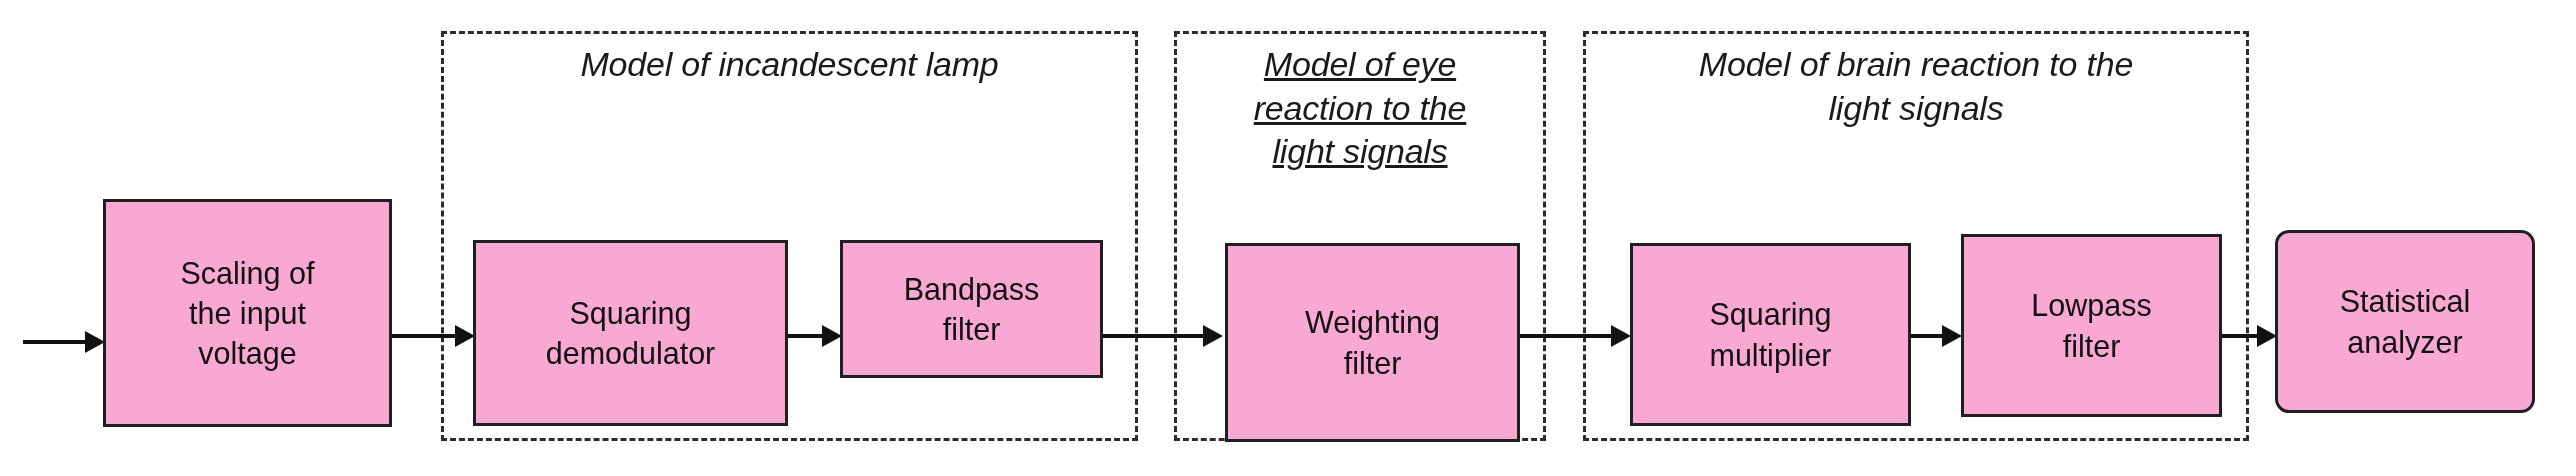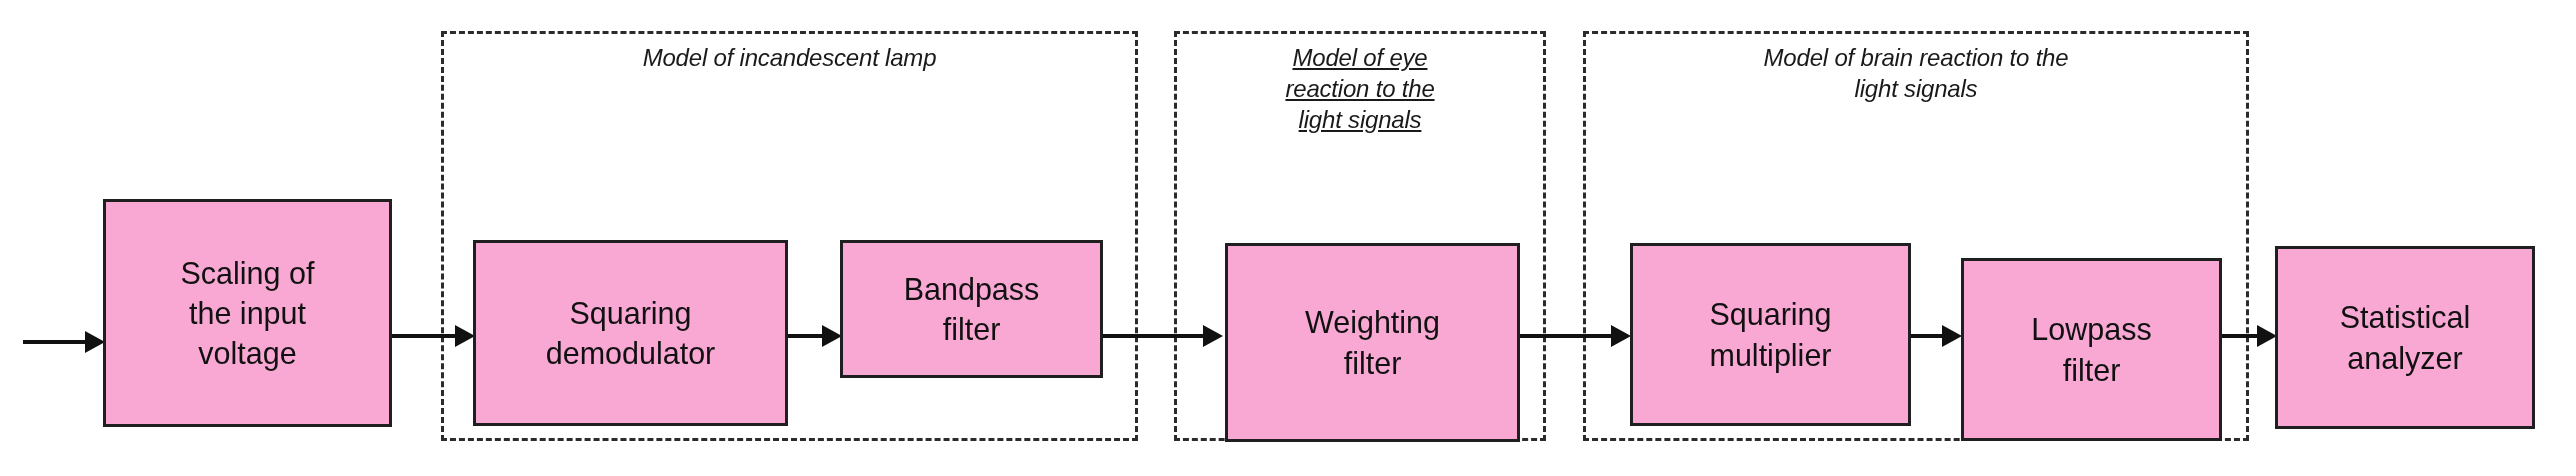--- a/index.html
+++ b/index.html
@@ -23,21 +23,21 @@
     border: 3.1px dashed #2b2b2b;
     box-sizing: border-box;
     background: transparent;
   }
   .group-title {
     position: absolute;
     left: 0;
     right: 0;
     text-align: center;
     font-style: italic;
-    font-size: 24px;
+    font-size: 34px;
     line-height: 1.28;
     color: #1a1a1a;
     font-family: "Liberation Sans", sans-serif;
     white-space: pre-line;
     letter-spacing: -0.2px;
   }
   
   .block {
     position: absolute;
     border: 3.1px solid #1f1f1f;
@@ -145,23 +145,23 @@
 filter</span>
       </div>
       <div class="block" style="left: 1225px; top: 243px; width: 295px; height: 199px; border-color: rgb(31, 31, 31);">
         <span class="block-label">Weighting
 filter</span>
       </div>
       <div class="block" style="left: 1630px; top: 243px; width: 281px; height: 183px; border-color: rgb(31, 31, 31);">
         <span class="block-label">Squaring
 multiplier</span>
       </div>
-      <div class="block" style="left: 1961px; top: 258px; width: 261px; height: 183px; border-color: rgb(31, 31, 31);">
+      <div class="block" style="left: 1961px; top: 234px; width: 261px; height: 183px; border-color: rgb(31, 31, 31);">
         <span class="block-label">Lowpass
 filter</span>
       </div>
-      <div class="block" style="left: 2275px; top: 246px; width: 260px; height: 183px; border-color: rgb(31, 31, 31);">
+      <div class="block" style="left: 2275px; top: 230px; width: 260px; height: 183px; border-color: rgb(31, 31, 31); border-radius: 14px;">
         <span class="block-label">Statistical
 analyzer</span>
       </div>
     </div>
 </div>
 
 
 </body></html>

